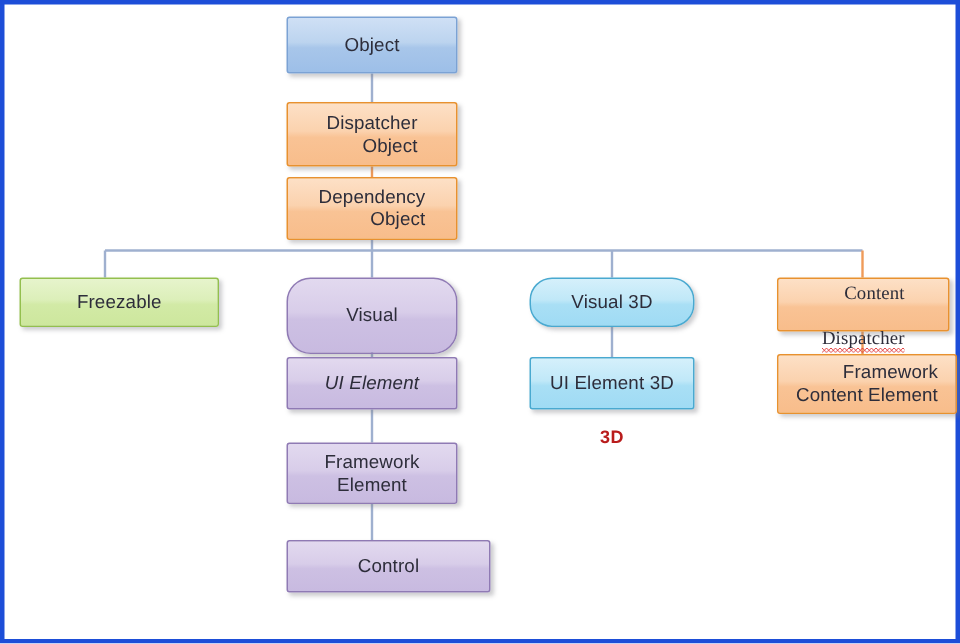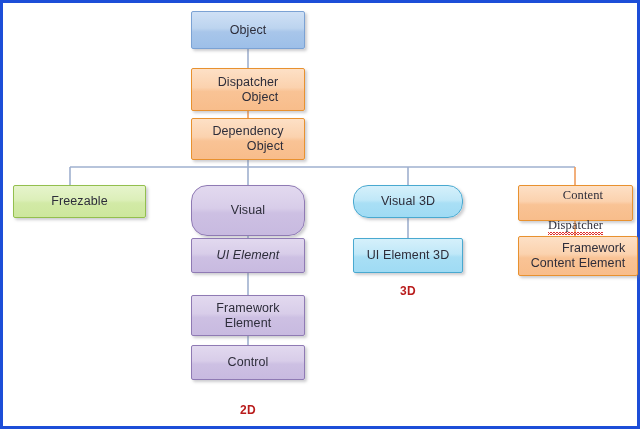--- a/index.html
+++ b/index.html
@@ -136,25 +136,24 @@
 
   <div class="node pal-purple" style="left:188px;top:235px;width:114px;height:35px;font-style:italic;">
     <span>UI Element</span>
   </div>
 
   <div class="node pal-purple" style="left:188px;top:292px;width:114px;height:41px;">
     <span>Framework
 Element</span>
   </div>
 
-  <div class="node pal-purple" style="left:188px;top:342px;width:114px;height:35px;">
+  <div class="node pal-purple" style="left:188px;top:357px;width:136px;height:35px;">
     <span>Control</span>
   </div>
 
-  <div class="tier-label" style="left:205px;top:400px;width:80px;">2D</div>
 
   <div class="node pal-cyan" style="left:350px;top:182px;width:110px;height:33px;border-radius:15px;">
     <span>Visual 3D</span>
   </div>
 
   <div class="node pal-cyan" style="left:350px;top:235px;width:110px;height:35px;text-align:right;">
     <span>UI Element 3D</span>
   </div>
 
   <div class="tier-label" style="left:365px;top:281px;width:80px;">3D</div>

